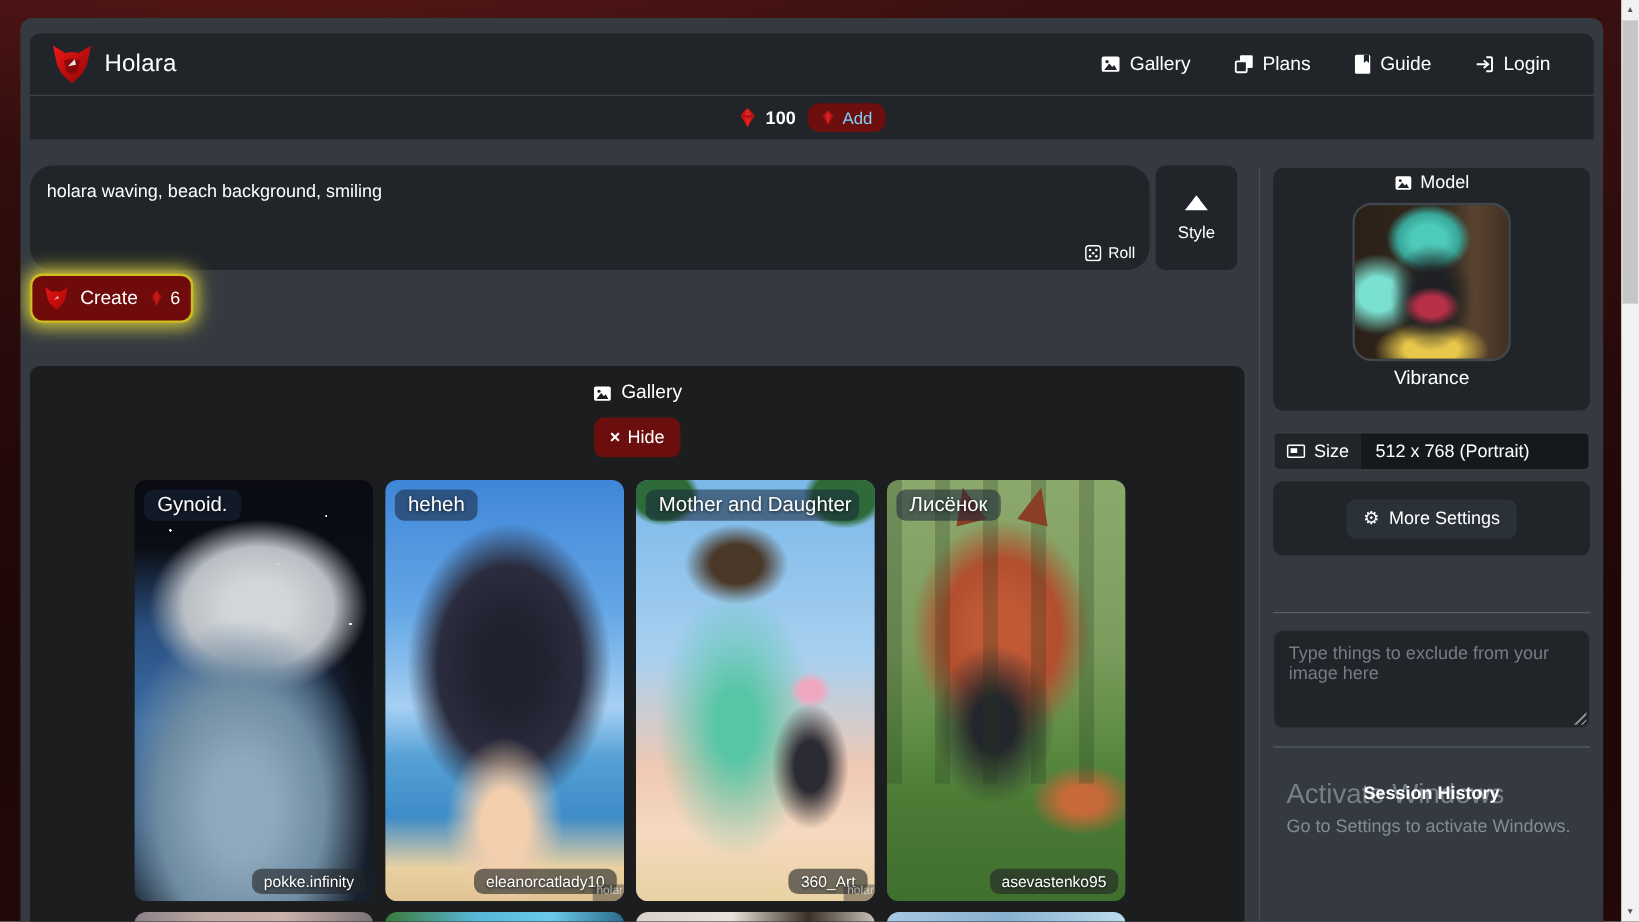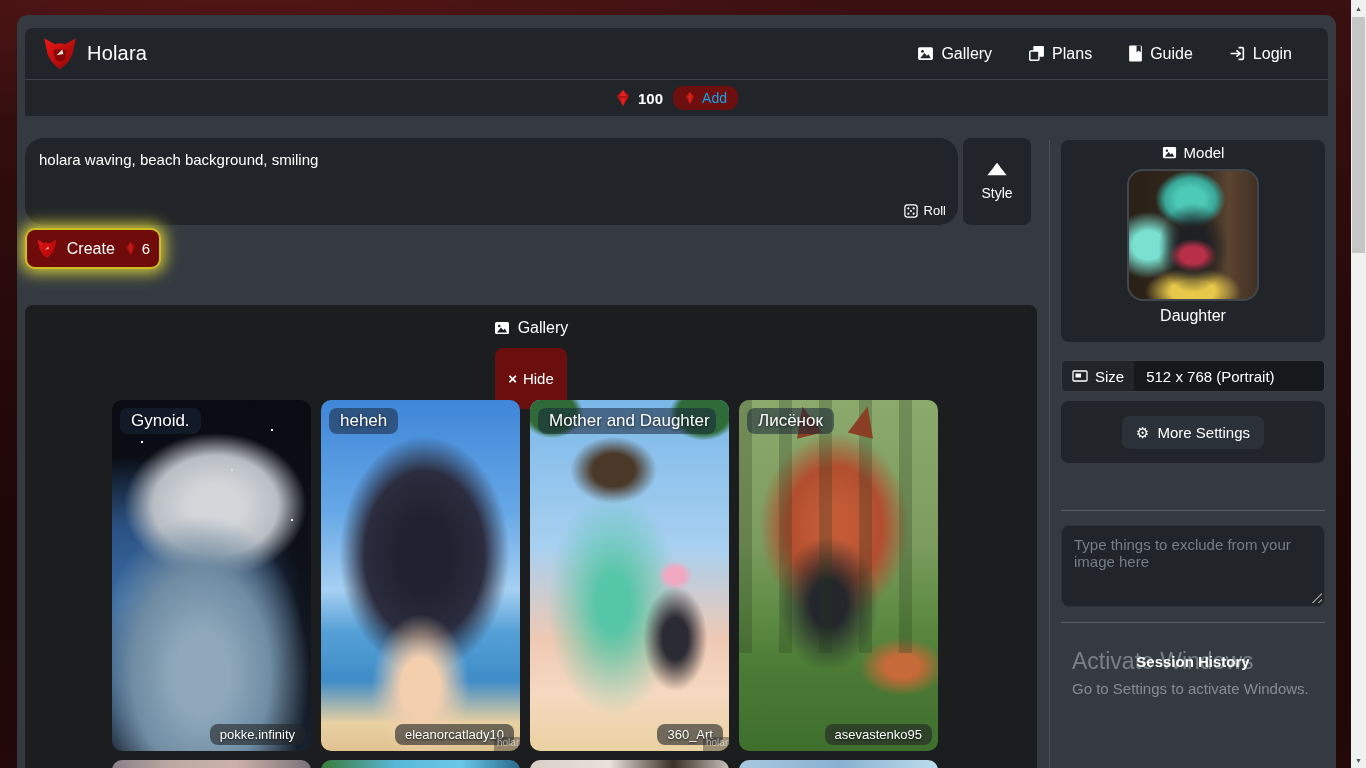--- a/index.html
+++ b/index.html
@@ -19,21 +19,21 @@
             border-radius:8px 8px 0 0; }
   .navbar { height:52px; display:flex; align-items:center; padding:0 36px 0 16px;
             border-bottom:1px solid #3d4248; }
   .brand { display:flex; align-items:center; gap:8px; cursor:pointer; }
   .brand-name { font-size:20px; color:#fff; letter-spacing:.2px; }
   .nav { margin-left:auto; display:flex; align-items:center; gap:36px; }
   .nav-item { display:flex; align-items:center; gap:7px; font-size:16px; color:#fff; cursor:pointer; }
   .currency-bar { height:36px; display:flex; align-items:center; justify-content:center; gap:10px; }
   .balance { display:flex; align-items:center; gap:7px; font-size:15px; font-weight:bold; }
   .add-btn { display:flex; align-items:center; gap:6px; background:#6e0f0f; border:none;
-             color:#0ea5e9; font-size:14px; padding:4px 11px; border-radius:10px; cursor:pointer;
+             color:#7dd3fc; font-size:14px; padding:4px 11px; border-radius:10px; cursor:pointer;
              font-family:inherit; }
 
   
   .prompt-card { position:absolute; left:8px; top:123px; width:933px; height:87px;
                  background:#212529; border-radius:19px; }
   .prompt-input { width:100%; height:62px; background:transparent; border:none; resize:none;
                   color:#fff; font-size:15px; padding:13px 14px; font-family:inherit; outline:none; }
   .roll-btn { position:absolute; right:12px; bottom:7px; display:flex; align-items:center; gap:6px;
               background:transparent; border:none; color:#fff; font-size:13px; cursor:pointer;
               font-family:inherit; }
@@ -49,21 +49,21 @@
                 font-size:16px; font-family:inherit;
                 box-shadow:0 0 0 2px #cdbd1f, 0 0 15px 6px rgba(238,228,60,.85); }
   .create-cost { display:flex; align-items:center; gap:5px; font-size:15px; }
 
   
   .gallery-panel { position:absolute; left:8px; top:290px; width:1012px; height:480px;
                    background:#1b1d1f; border-radius:8px; }
   .gallery-head { display:flex; align-items:center; justify-content:center; gap:8px;
                   padding-top:14px; font-size:16px; }
   .hide-btn { display:block; margin:11px auto 0; background:#6b0e0e; border:none; color:#fff;
-              font-size:15px; padding:22px 13px; border-radius:8px; cursor:pointer;
+              font-size:15px; padding:8px 13px; border-radius:8px; cursor:pointer;
               font-family:inherit; }
   .hide-x { font-weight:bold; margin-right:6px; }
   .cards { position:absolute; left:87px; top:95px; display:flex; gap:10px; }
   .card { position:relative; width:199px; height:351px; border-radius:10px; overflow:hidden;
           cursor:pointer; }
   .card-title { position:absolute; left:8px; top:8px; max-width:178px; padding:3px 11px;
                 background:rgba(25,38,58,.55); border-radius:8px; font-size:17px;
                 white-space:nowrap; overflow:hidden;
                 text-shadow:0 1px 3px rgba(0,0,0,.7); }
   .card-author { position:absolute; right:6px; bottom:6px; padding:3px 10px;
@@ -382,21 +382,21 @@
         <span class="icon">
           <svg width="15" height="15" viewBox="0 0 16 16">
               <rect x="1" y="2" width="14" height="12" rx="1.5" fill="#fff"></rect>
               <circle cx="5.2" cy="6" r="1.3" fill="#212529"></circle>
               <path d="M3,12.5 L7,7.5 L9.3,10.2 L10.8,8.6 L13,12.5 Z" fill="#212529"></path>
             </svg>
         </span>
         <span>Model</span>
       </div>
       <div class="model-thumb"></div>
-      <div class="model-name">Daughter</div>
+      <div class="model-name">Vibrance</div>
     </div>
 
     <div class="opt-row">
       <div class="opt-label">
         <span class="icon">
           <svg width="16" height="14" viewBox="0 0 16 14" fill="none" stroke="#fff" stroke-width="1.3">
               <rect x="1" y="2" width="14" height="10" rx="1"></rect>
               <rect x="3.5" y="4.5" width="5.5" height="4" fill="#fff" stroke="none"></rect>
             </svg>
         </span>

